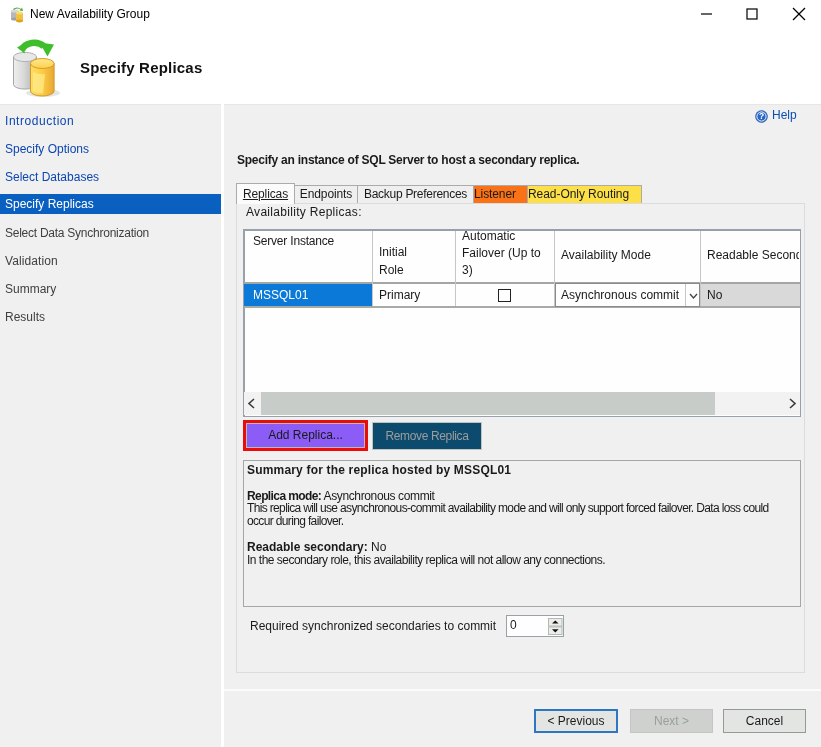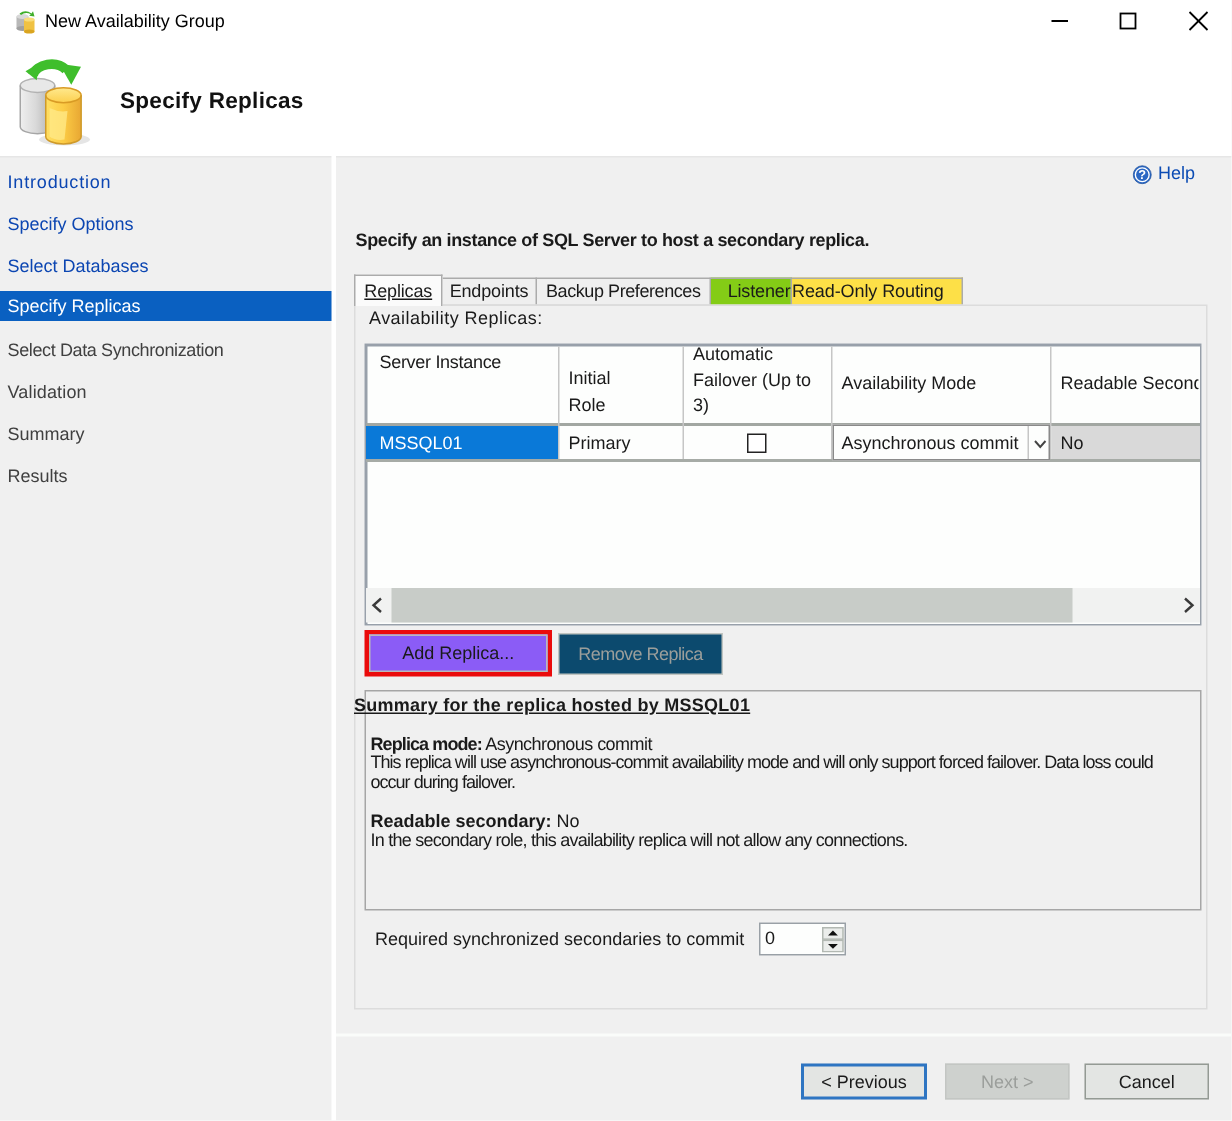--- a/index.html
+++ b/index.html
@@ -94,21 +94,21 @@
   <circle cx="6.5" cy="6.5" r="4.6" fill="none" stroke="#ffffff" stroke-width="0.9"></circle>
   <text x="6.5" y="9.4" font-size="8.5" font-weight="bold" fill="#ffffff" text-anchor="middle" font-family="Liberation Sans">?</text>
 </svg>
 <div class="abs" style="left:772px;top:108px;color:#0c4cb4;">Help</div>
 
 <div class="abs" style="left:237px;top:153px;font-weight:bold;letter-spacing:-0.24px;">Specify an instance of SQL Server to host a secondary replica.</div>
 
 <div class="abs" style="left:236px;top:188px;width:406px;height:16px;"></div>
 <div class="abs" style="left:295px;top:185px;width:63px;height:19px;background:#efefef;border:1px solid #ababab;border-left:none;box-sizing:border-box;text-align:center;line-height:16px;letter-spacing:-0.1px;">Endpoints</div>
 <div class="abs" style="left:358px;top:185px;width:116px;height:19px;background:#efefef;border:1px solid #ababab;border-left:none;box-sizing:border-box;text-align:center;line-height:16px;letter-spacing:-0.28px;">Backup Preferences</div>
-<div class="abs" style="left:474px;top:185px;width:54px;height:29px;background:#84cc16;border:1px solid #ababab;border-left:none;box-sizing:border-box;text-align:right;line-height:16px;letter-spacing:-0.1px;">Listener</div>
+<div class="abs" style="left:474px;top:185px;width:54px;height:29px;background:#f97316;border:1px solid #ababab;border-left:none;box-sizing:border-box;text-align:left;line-height:16px;letter-spacing:-0.1px;">Listener</div>
 <div class="abs" style="left:528px;top:185px;width:114px;height:19px;background:#fde047;border:1px solid #ababab;border-left:none;box-sizing:border-box;line-height:16px;letter-spacing:-0.06px;">Read-Only Routing</div>
 
 <div class="abs" style="left:236px;top:203px;width:569px;height:470px;background:#f0f0f0;border:1px solid #dcdcdc;box-sizing:border-box;"></div>
 
 <div class="abs" style="left:236px;top:183px;width:59px;height:21px;background:#fbfbfb;border:1px solid #ababab;border-bottom:none;box-sizing:border-box;text-align:center;line-height:20px;letter-spacing:-0.1px;text-decoration:underline;">Replicas</div>
 
 <div class="abs" style="left:246px;top:205px;letter-spacing:0.3px;">Availability Replicas:</div>
 
 <div class="abs" style="left:243px;top:229px;width:558px;height:188px;background:#fdfefd;border-style:solid;border-color:#98a0aa;border-width:2px 1px 1px 2px;box-sizing:border-box;"></div>
 
@@ -147,21 +147,21 @@
   </svg>
 <svg class="abs" style="left:786px;top:397px;" width="12" height="13" viewBox="0 0 12 13">
     <path d="M4 2 L9 6.5 L4 11" fill="none" stroke="#3a3a3a" stroke-width="1.6"></path>
   </svg>
 
 <div class="abs" style="left:243px;top:420px;width:125px;height:31px;border:3px solid #ea0b0b;box-sizing:border-box;"></div>
 <div class="abs" style="left:246px;top:423px;width:119px;height:25px;background:#8b5cf6;border:1px solid #b9b9b9;box-sizing:border-box;text-align:center;line-height:23px;">Add Replica...</div>
 <div class="abs" style="left:372px;top:422px;width:110px;height:28px;background:#0c4a6e;border:1px solid #c0c4c0;box-sizing:border-box;text-align:center;line-height:26px;color:#9b9e9b;letter-spacing:-0.36px;">Remove Replica</div>
 
 <div class="abs" style="left:243px;top:460px;width:558px;height:147px;background:#f0f0f0;border:1px solid #a6a6a6;box-sizing:border-box;"></div>
-<div class="abs" style="left:236px;top:463px;font-weight:bold;letter-spacing:0.18px;text-decoration:underline;">Summary for the replica hosted by MSSQL01</div>
+<div class="abs" style="left:247px;top:463px;font-weight:bold;letter-spacing:0.18px;">Summary for the replica hosted by MSSQL01</div>
 <div class="abs" style="left:247px;top:489px;"><b style="letter-spacing:-0.6px;">Replica mode:</b><span style="letter-spacing:-0.37px;"> Asynchronous commit</span></div>
 <div class="abs" style="left:247px;top:502px;letter-spacing:-0.65px;line-height:13px;">This replica will use asynchronous-commit availability mode and will only support forced failover. Data loss could<br>occur during failover.</div>
 <div class="abs" style="left:247px;top:540px;"><b>Readable secondary:</b> No</div>
 <div class="abs" style="left:247px;top:553px;letter-spacing:-0.51px;">In the secondary role, this availability replica will not allow any connections.</div>
 
 <div class="abs" style="left:250px;top:619px;">Required synchronized secondaries to commit</div>
 <div class="abs" style="left:506px;top:615px;width:58px;height:22px;background:#fdfefd;border:1.5px solid #99a0a6;box-sizing:border-box;"></div>
 <div class="abs" style="left:510px;top:618px;">0</div>
 <svg class="abs" style="left:548px;top:617.5px;" width="15" height="17" viewBox="0 0 15 17">
   <rect x="0.5" y="0.5" width="13.5" height="7.6" fill="#ebedeb" stroke="#b2b8b2" stroke-width="1"></rect>

